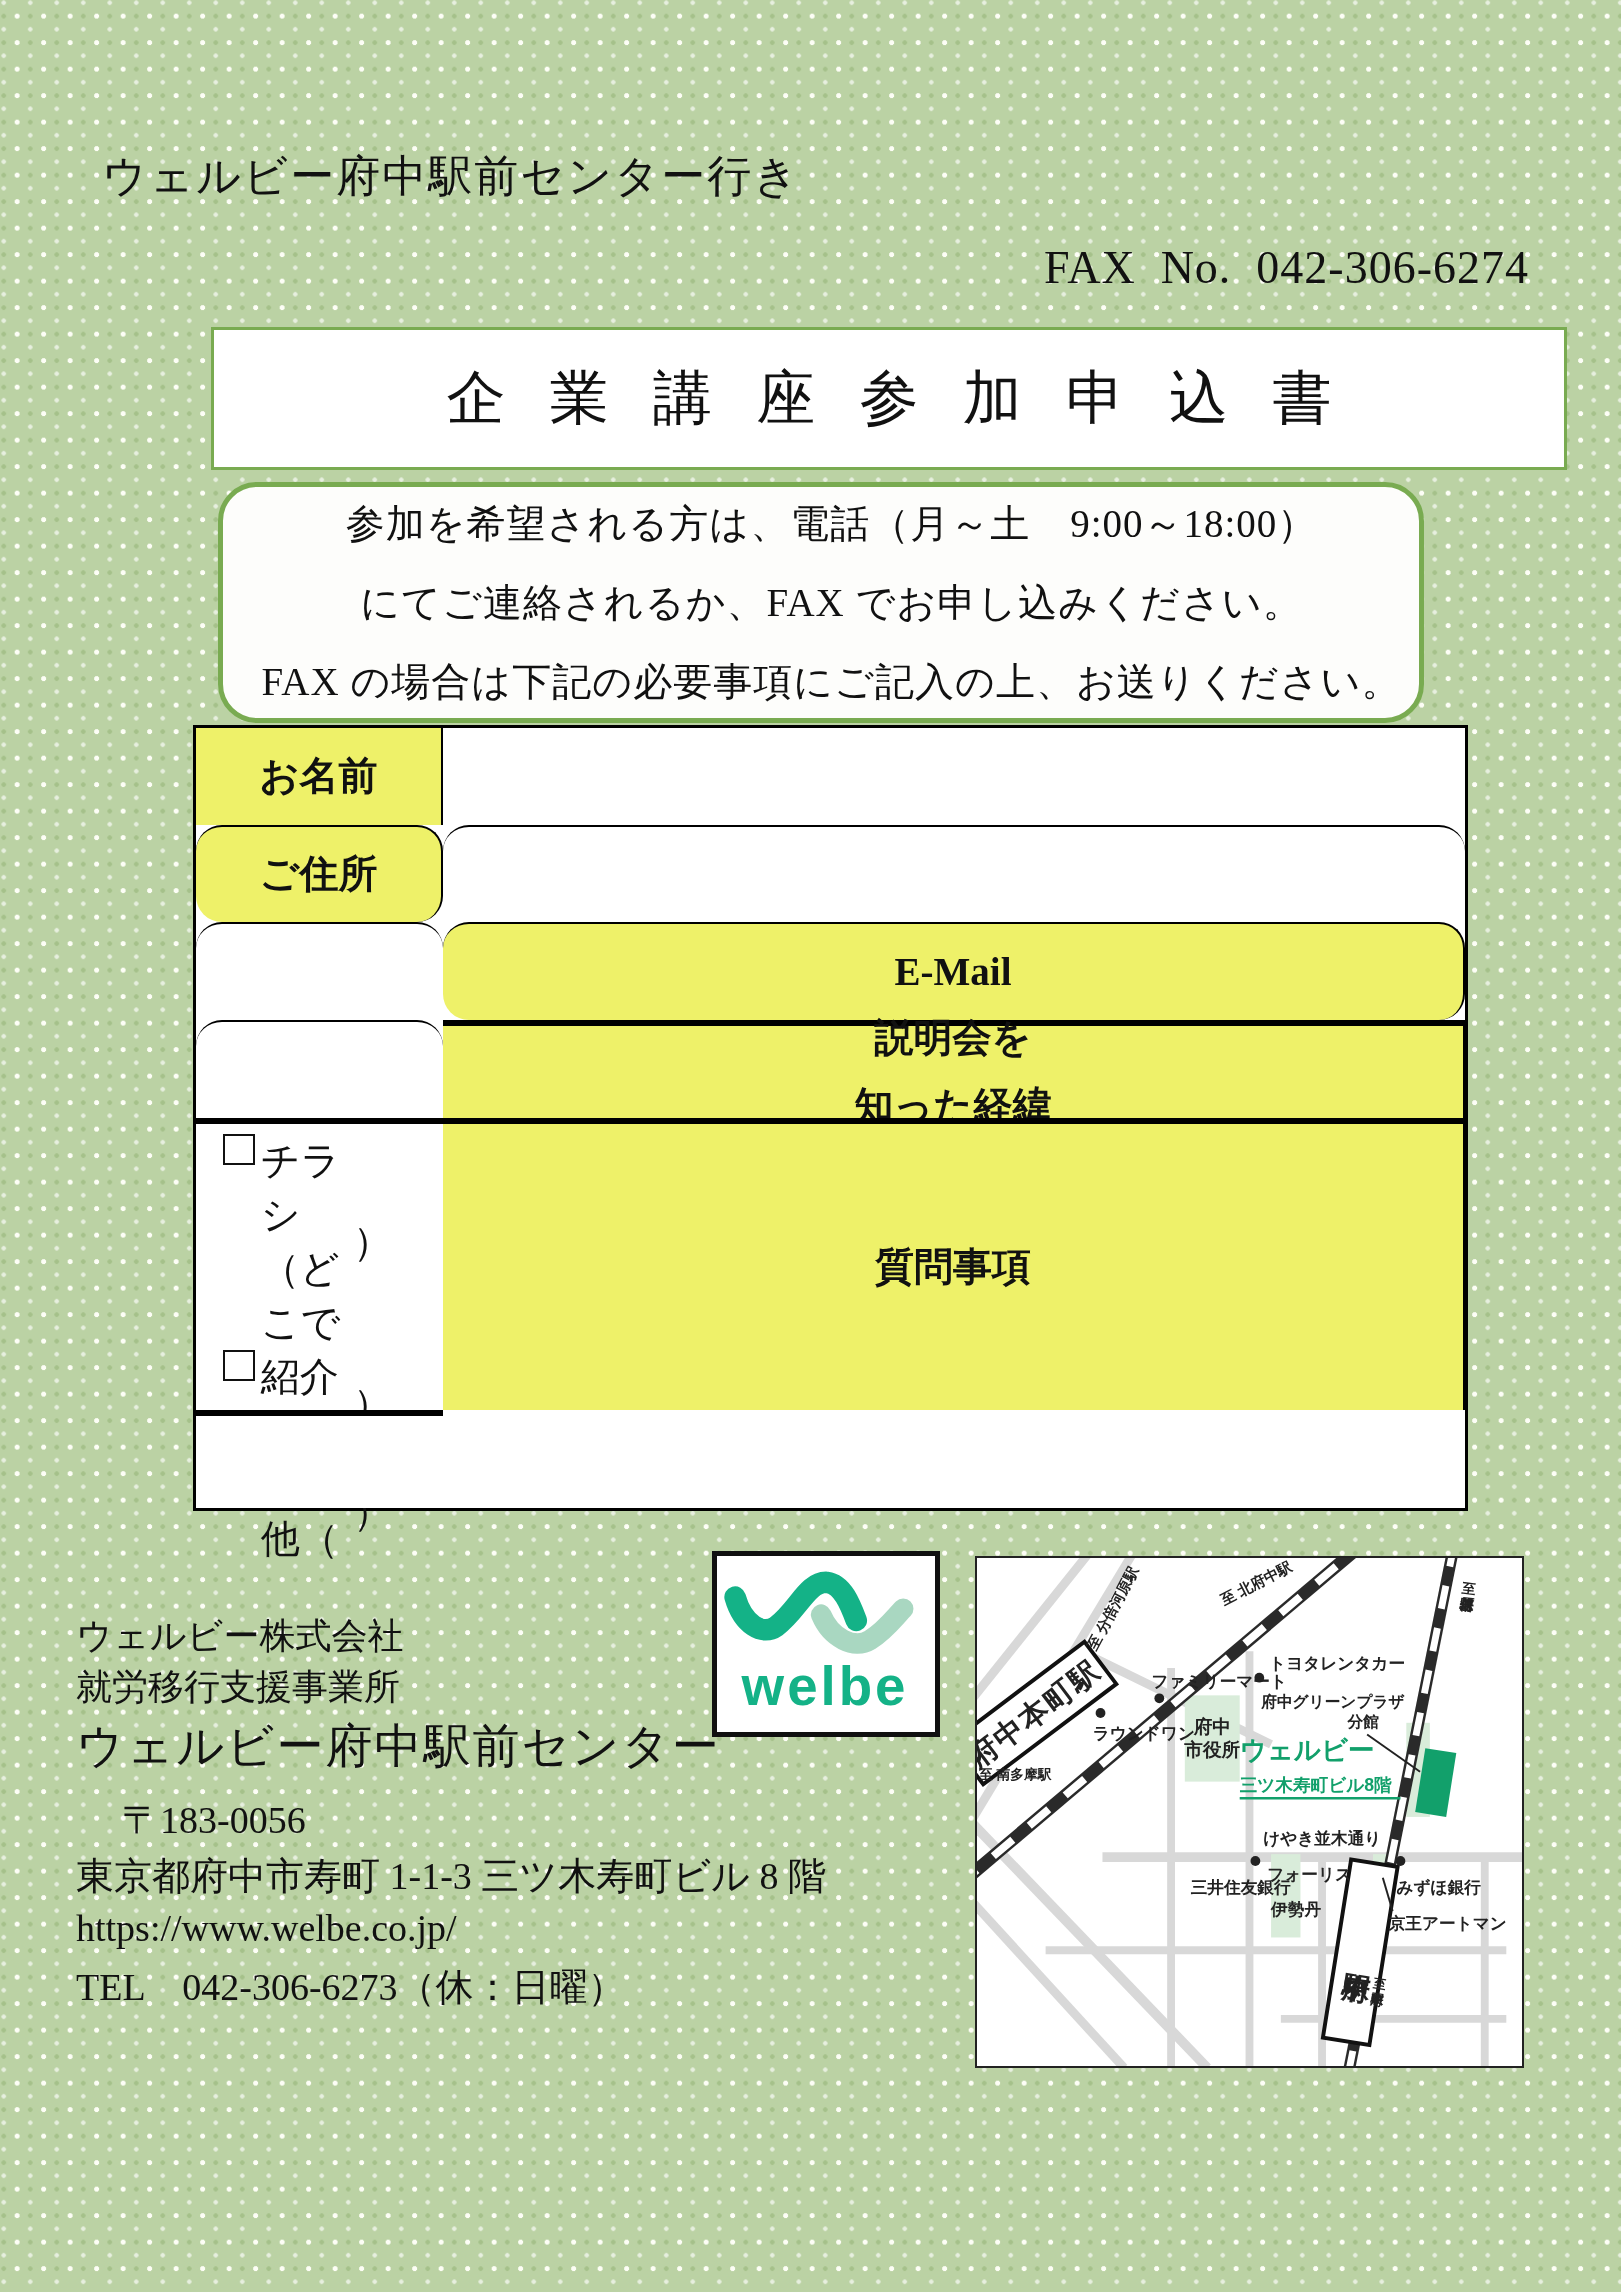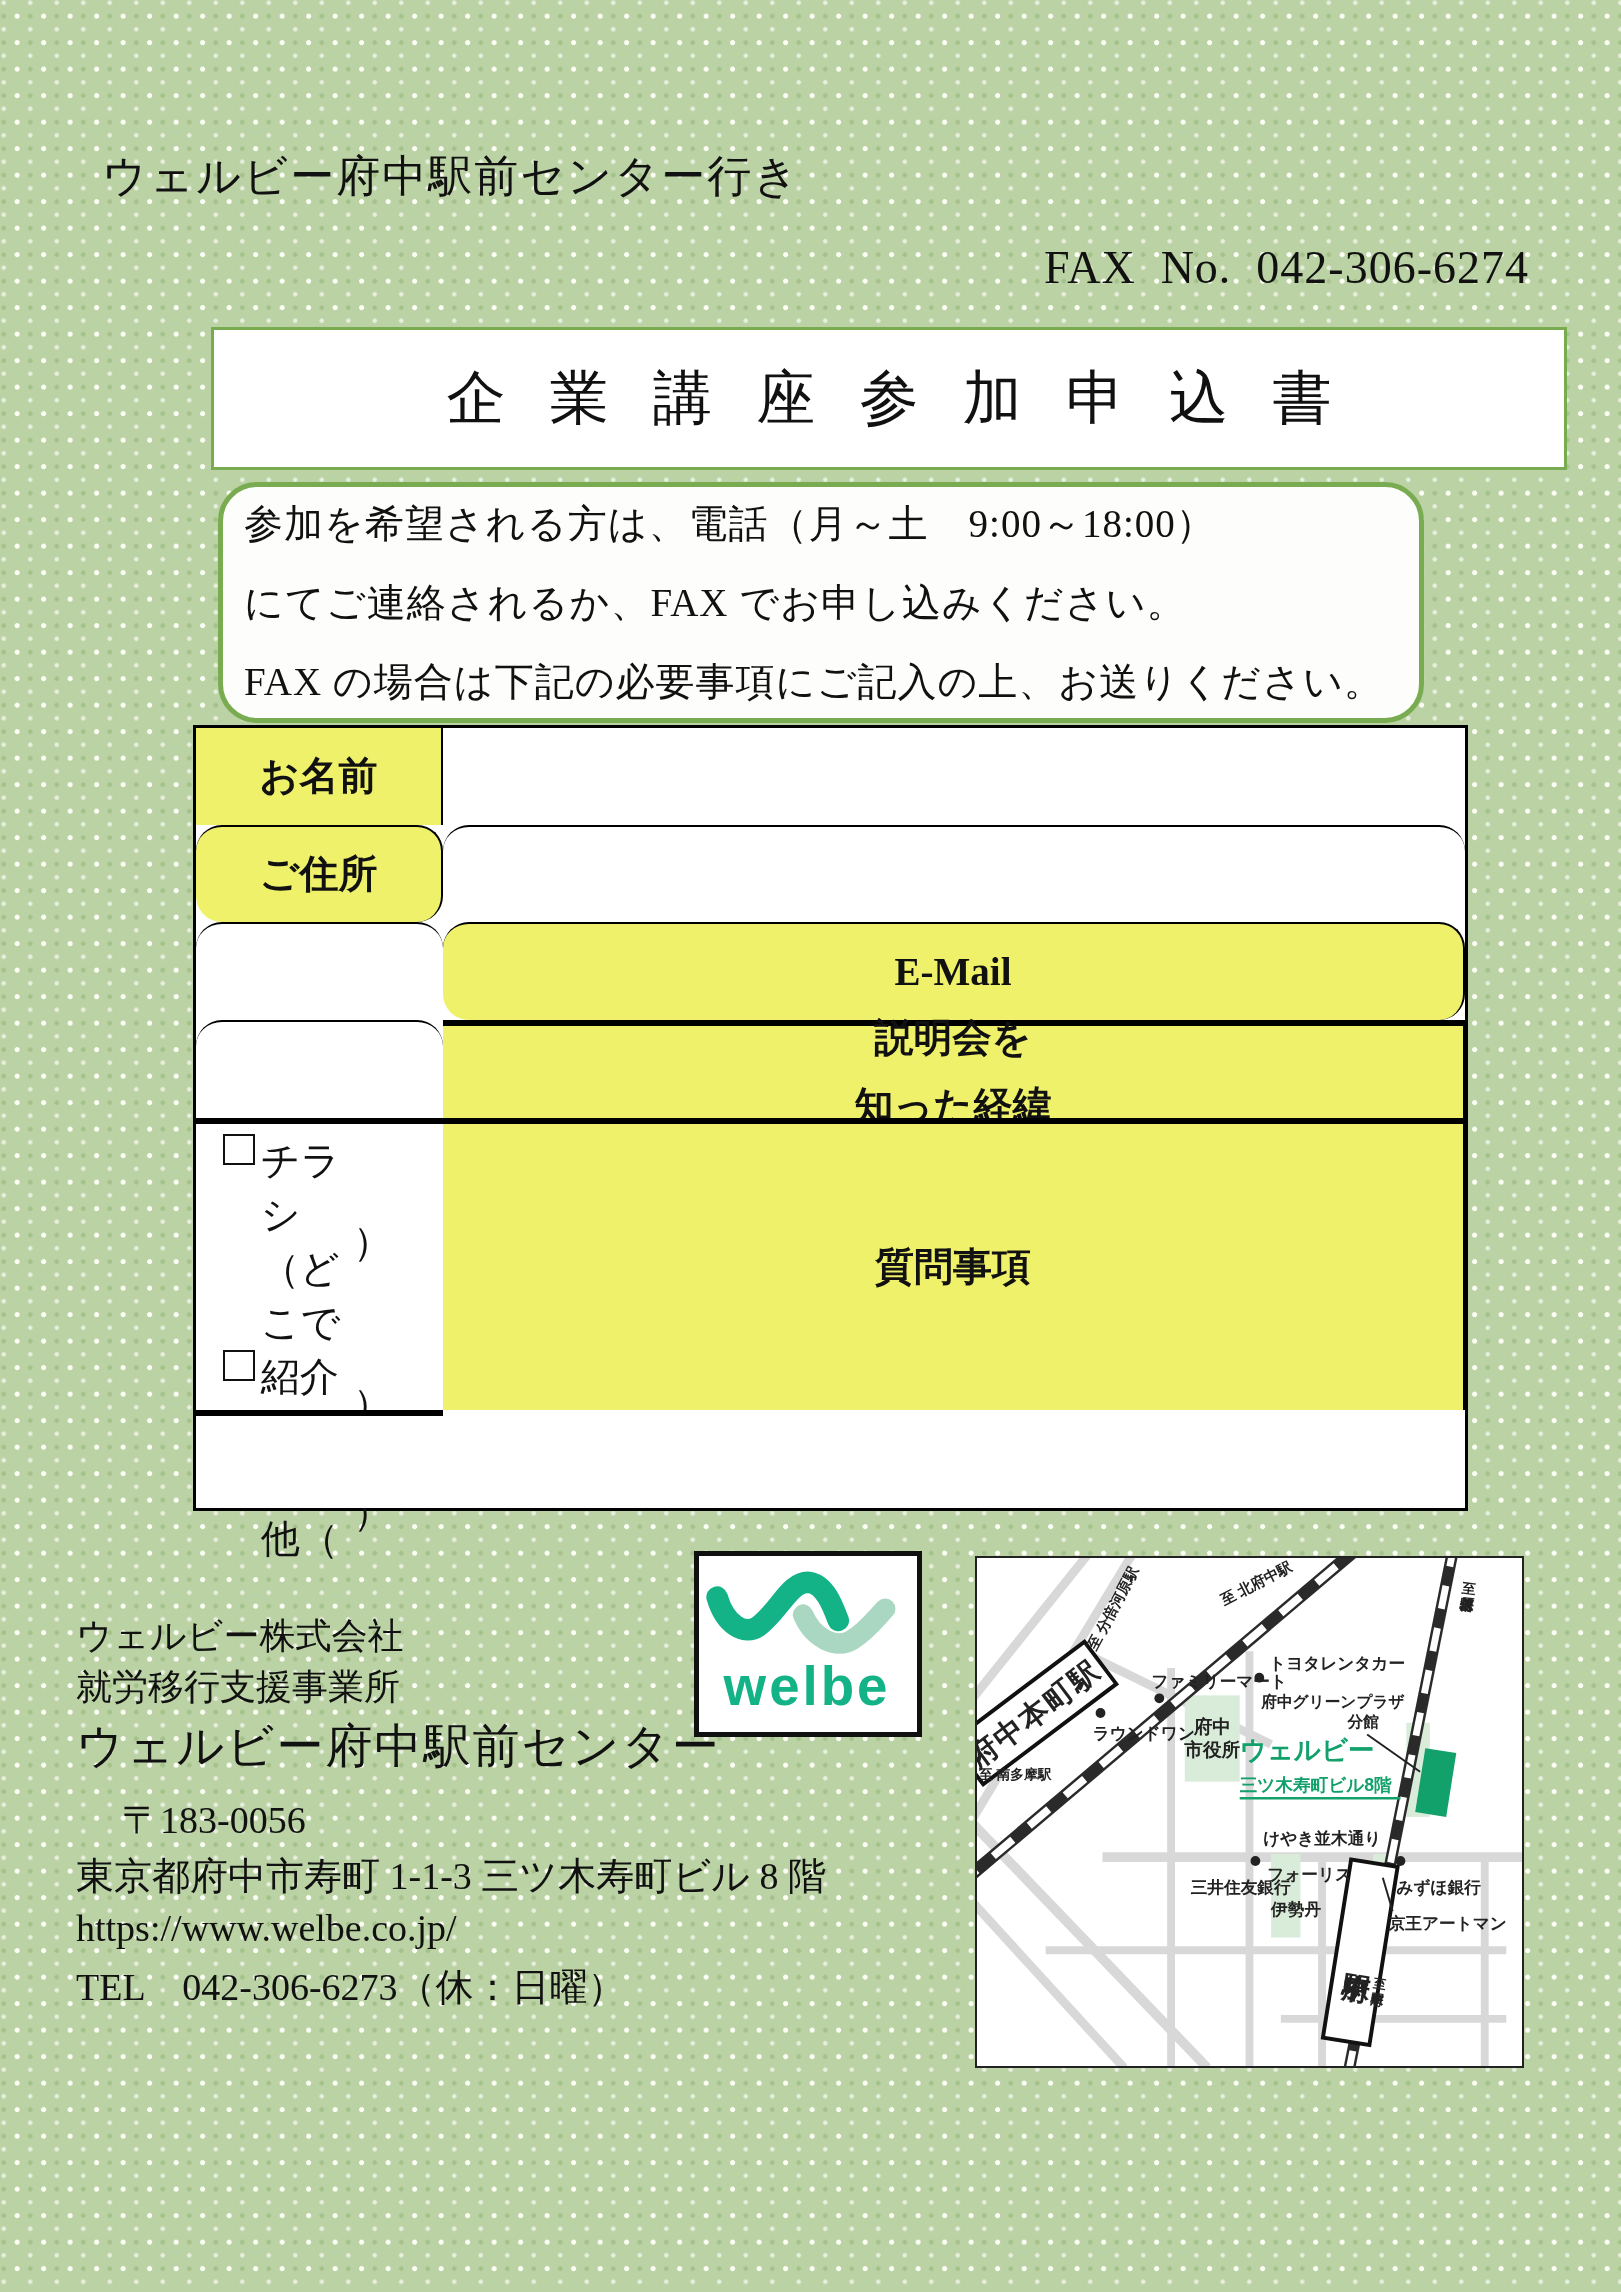--- a/index.html
+++ b/index.html
@@ -34,20 +34,21 @@
     box-sizing:border-box;
   }
   .title-box .title{
     font-size:59px;letter-spacing:.25em;white-space:pre;margin-left:.25em;
   }
   .instruction-box{
     position:absolute;left:218px;top:482px;width:1206px;height:241px;
     background:#fdfdfb;border:5.9px solid #79ab51;border-radius:39px;
     box-sizing:border-box;
     display:flex;flex-direction:column;justify-content:center;
+    text-align:center;
     padding-left:21px;
   }
   .instruction-box p{margin:0;font-size:39px;line-height:79px;letter-spacing:1px;}
   .form-table{
     position:absolute;left:193px;top:725px;width:1275px;
     border:3.9px solid #000;background:#fff;box-sizing:border-box;
     display:grid;grid-template-columns:247px 1fr;
     grid-template-rows:97px 97px 98px 98px 292px 98px;
   }
   .cell{box-sizing:border-box;}
@@ -67,21 +68,21 @@
   .opt-left{display:flex;}
   .cbx{
     width:27.4px;height:27.4px;border:2.9px solid #111;display:inline-block;
     margin-right:5.9px;background:#fff;flex:0 0 auto;
   }
   .footer-line{position:absolute;left:76px;white-space:pre;}
   .f-small{font-size:36px;}
   .f-big{font-size:47px;letter-spacing:2px;}
   .f-addr{font-size:38px;}
   .logo-box{
-    position:absolute;left:694px;top:1551px;width:228px;height:186px;
+    position:absolute;left:712px;top:1551px;width:228px;height:186px;
     background:#fff;border:5.9px solid #101010;box-sizing:border-box;
   }
   .map-box{
     position:absolute;left:975px;top:1556px;width:549px;height:512px;
     background:#fff;border:2px solid #222;box-sizing:border-box;overflow:hidden;
   }
   .map-box svg{display:block;}
   .mlbl{font-family:"Liberation Sans","DejaVu Sans",sans-serif;font-weight:700;fill:#222;}
   .mgreen{font-family:"Liberation Sans","DejaVu Sans",sans-serif;font-weight:700;fill:#12a06b;}
   .vtxt{writing-mode:vertical-rl;text-orientation:upright;}

